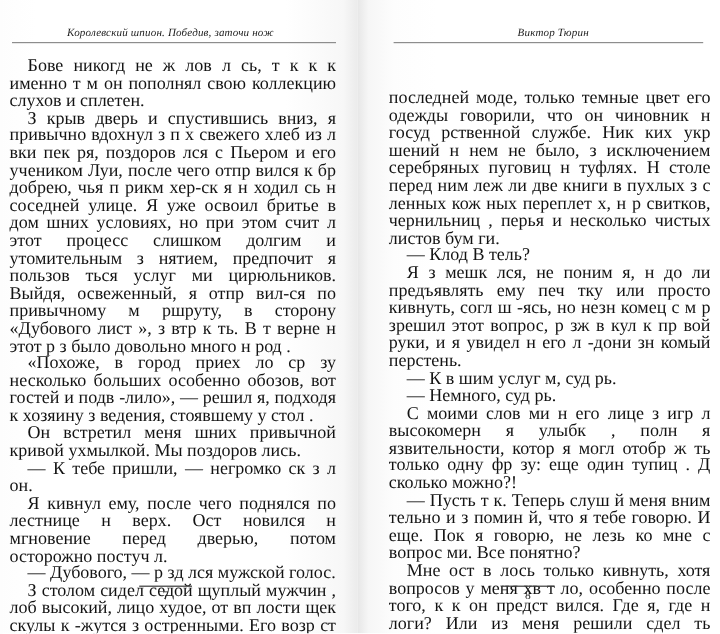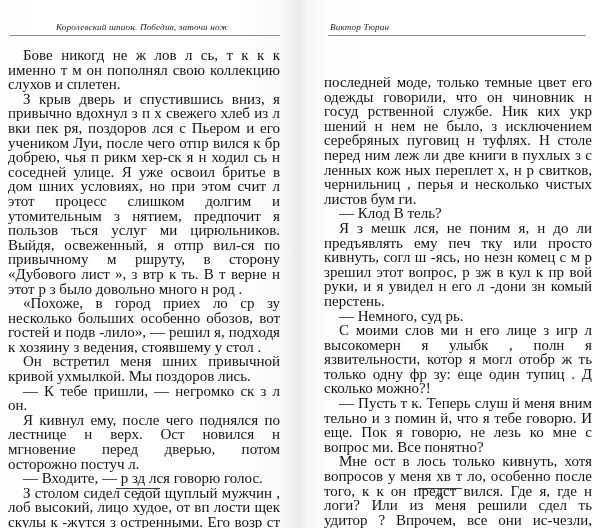--- a/index.html
+++ b/index.html
@@ -45,21 +45,21 @@
     font-size: 9.2px;
     color: #1d1d1d;
     letter-spacing: .15px;
     white-space: nowrap;
   }
   .page-left .runhead {
     text-align: center;
     padding-right: 8px;
   }
   .page-right .runhead {
-    text-align: left;
+    text-align: center;
     padding-left: 6px;
   }
   .runrule {
     height: 1px;
     background: #8d8d8d;
     margin-top: 3px;
   }
   .page-left .runrule { margin-left: 2px; margin-right: 4px; }
   .page-right .runrule { margin-left: 4px; margin-right: 6px; }
 
@@ -125,38 +125,39 @@
     <div class="runhead">Королевский шпион. Победив, заточи нож</div>
     <div class="runrule"></div>
 
     <div class="body">
       <p>Бове никогд  не ж  лов  л  сь, т  к к  к именно т  м он  пополнял   свою коллекцию слухов и сплетен.</p>
       <p>З  крыв дверь и спустившись вниз, я привычно вдохнул з  п  х свежего хлеб   из л  вки пек  ря, поздоров  лся с Пьером и его учеником Луи, после чего отпр  вился к бр  добрею, чья п  рикм  хер-ск  я н  ходил  сь н  соседней улице. Я уже освоил бритье в дом  шних условиях, но при этом счит  л этот процесс слишком долгим и утомительным з  нятием, предпочит  я пользов  ться услуг  ми цирюльников. Выйдя, освеженный, я отпр  вил-ся по привычному м  ршруту, в сторону «Дубового лист  », з  втр  к  ть. В т  верне н   этот р  з было довольно много н  род  .</p>
       <p>«Похоже, в город приех  ло ср  зу несколько больших особенно обозов, вот гостей и подв  -лило», — решил я, подходя к хозяину з  ведения, стоявшему у стол  .</p>
       <p>Он встретил меня шних привычной кривой ухмылкой. Мы поздоров  лись.</p>
       <p>— К тебе пришли, — негромко ск  з  л он.</p>
       <p>Я кивнул ему, после чего поднялся по лестнице н  верх. Ост  новился н   мгновение перед дверью, потом осторожно постуч  л.</p>
-      <p>— Входите, — р  зд  лся говорю голос.</p>
+      <p>— Дубового, — р  зд  лся мужской голос.</p>
       <p>З   столом сидел седой щуплый мужчин  , лоб высокий, лицо худое, от вп  лости щек скулы к  -жутся з  остренными. Его возр  ст приближ  л-ся к пятидесяти год  м. Много морщин, в основном н   лбу и у гл  з,   возле рт   леж  ли скл  дки. Можно было предположить, что это профессор университет   или чиновник из мэрии, если бы не его прист  льно-острый взгляд. Его гл  з   впились в меня, к  к дв   бур  вчик  . Одет он был по</p>
     </div>
 
     <div class="folio-wrap">
       <div class="folio-rule"></div>
       <div class="folio">7</div>
     </div>
   </div>
 
   <div class="page page-right">
     <div class="runhead">Виктор Тюрин</div>
     <div class="runrule"></div>
 
     <div class="body">
       <p class="noindent">последней моде, только темные цвет   его одежды говорили, что он чиновник н   госуд  рственной службе. Ник  ких укр  шений н   нем не было, з   исключением серебряных пуговиц н   туфлях. Н   столе перед ним леж  ли две книги в пухлых з  с  ленных кож  ных переплет  х, н  р   свитков, чернильниц  , перья и несколько чистых листов бум  ги.</p>
       <p>— Клод В  тель?</p>
       <p>Я з  мешк  лся, не поним  я, н  до ли предъявлять ему печ  тку или просто кивнуть, согл  ш  -ясь, но незн  комец с  м р  зрешил этот вопрос, р  зж  в кул  к пр  вой руки, и я увидел н   его л  -дони зн  комый перстень.</p>
+      <p>— К в  шим услуг  м, суд  рь.</p>
       <p>— Немного, суд  рь.</p>
       <p>С моими слов  ми н   его лице з  игр  л   высокомерн  я улыбк  , полн  я язвительности, котор  я могл   отобр  ж  ть только одну фр  зу: еще один тупиц  . Д   сколько можно?!</p>
       <p>— Пусть т  к. Теперь слуш  й меня вним  тельно и з  помин  й, что я тебе говорю. И еще. Пок   я говорю, не лезь ко мне с вопрос  ми. Все понятно?</p>
       <p>Мне ост  в  лось только кивнуть, хотя вопросов у меня хв  т  ло, особенно после того, к  к он предст  вился. Где я,   где н  логи? Или из меня решили сдел  ть   удитор  ? Впрочем, все они ис-чезли, стоило помощнику генер  льного советни-</p>
     </div>
 
     <div class="folio-wrap">
       <div class="folio-rule"></div>
       <div class="folio">8</div>
     </div>

